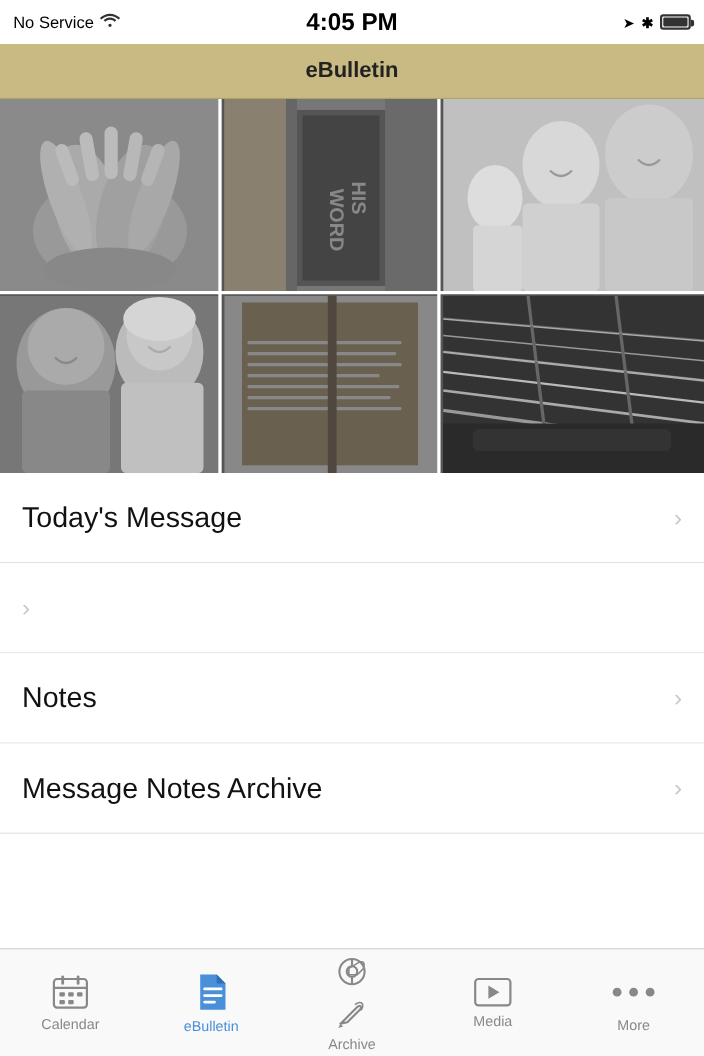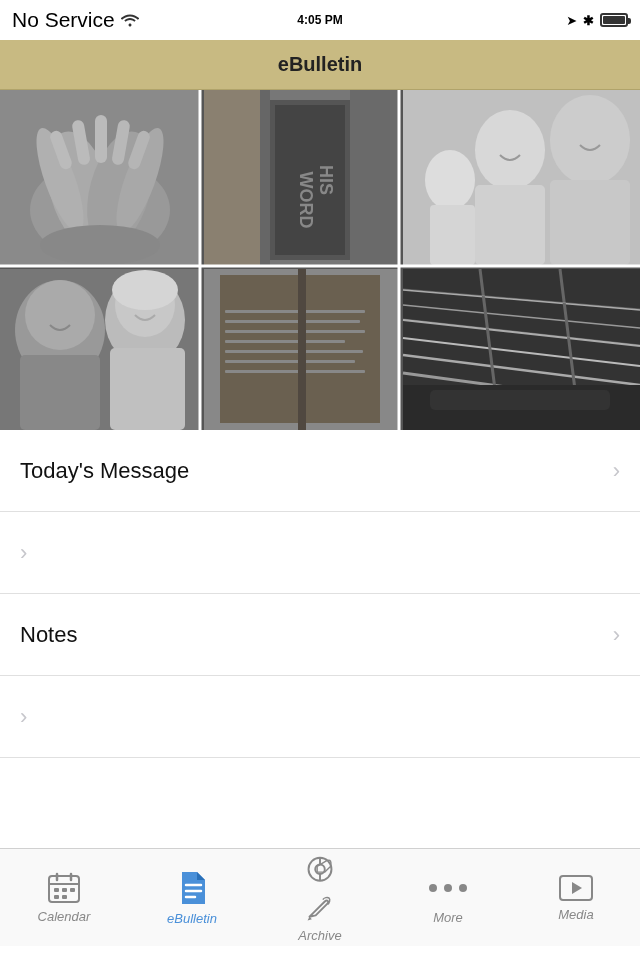--- a/index.html
+++ b/index.html
@@ -21,25 +21,25 @@
       align-items: center;
       justify-content: space-between;
       padding: 0 12px;
       font-size: 15px;
       font-weight: 500;
     }
     .status-left {
       display: flex;
       align-items: center;
       gap: 6px;
-      font-size: 21px;
+      font-size: 15px;
       text-align: right;
     }
     .status-center {
-      font-size: 12px;
+      font-size: 22px;
       font-weight: 600;
       position: absolute;
       left: 50%;
       transform: translateX(-50%);
     }
     .status-right {
       display: flex;
       align-items: center;
       gap: 6px;
       font-size: 14px;
@@ -86,44 +86,43 @@
       align-items: center;
       justify-content: space-between;
       padding: 0 20px;
       height: 82px;
       border-bottom: 1px solid #e0e0e0;
       cursor: pointer;
       background: #fff;
     }
 
     .menu-item-label {
-      font-size: 22px;
+      font-size: 26px;
       color: #111;
       font-weight: 400;
     }
 
     .chevron {
       color: #c7c7cc;
       font-size: 22px;
       font-weight: 300;
     }
 
     
     #tab-bar {
       height: 98px;
       background: #f9f9f9;
       border-top: 1px solid #d0d0d0;
       display: flex;
       align-items: center;
       justify-content: space-around;
       position: absolute;
-      bottom: 14px;
+      bottom: 0;
       left: 0;
       width: 640px;
-      font-style: italic;
     }
 
     .tab-item {
       display: flex;
       flex-direction: column;
       align-items: center;
       justify-content: center;
       gap: 5px;
       width: 128px;
       height: 90px;
@@ -299,20 +298,21 @@
     <span class="chevron">›</span>
   </div>
   <div class="menu-item">
     <span class="chevron">›</span>
   </div>
   <div class="menu-item">
     <span class="menu-item-label">Notes</span>
     <span class="chevron">›</span>
   </div>
   <div class="menu-item">
+    <span class="menu-item-label">Message Notes Archive</span>
     <span class="chevron">›</span>
   </div>
 </div>
 
 <div id="tab-bar">
 
   <div class="tab-item">
     <svg width="34" height="32" viewBox="0 0 34 32" fill="none">
       <rect x="2" y="4" width="30" height="26" rx="3" stroke="#888" stroke-width="2" fill="none"></rect>
       <line x1="2" y1="12" x2="32" y2="12" stroke="#888" stroke-width="2"></line>
@@ -350,28 +350,28 @@
 
     <svg width="34" height="34" viewBox="0 0 34 34">
       <path d="M6 28 L10 24 L22 12 C24.5 9.5 27 12 24.5 14.5 L12.5 26.5 Z" stroke="#888" stroke-width="2" fill="none" stroke-linejoin="round"></path>
       <path d="M6 28 L8.5 30.5 L4 32 Z" fill="#888"></path>
       <path d="M20 10 C21 8 25 7 26.5 8.5 C28 10 27 14 25 15" stroke="#888" stroke-width="1.5" fill="none"></path>
     </svg>
       <span class="tab-label">Archive</span>
   </div>
 
   <div class="tab-item">
+    <svg width="36" height="28" viewBox="0 0 36 28" fill="none">
+      <rect x="2" y="2" width="32" height="24" rx="3" stroke="#888" stroke-width="2" fill="none"></rect>
+      <polygon points="14,8 14,20 24,14" fill="#888"></polygon>
+    </svg>
+    <span class="tab-label">Media</span>
+  </div>
+
+  <div class="tab-item">
     <div style="display:flex;gap:7px;align-items:center;height:34px;">
       <div style="width:8px;height:8px;border-radius:50%;background:#888;"></div>
       <div style="width:8px;height:8px;border-radius:50%;background:#888;"></div>
       <div style="width:8px;height:8px;border-radius:50%;background:#888;"></div>
     </div>
     <span class="tab-label">More</span>
   </div>
-
-  <div class="tab-item">
-    <svg width="36" height="28" viewBox="0 0 36 28" fill="none">
-      <rect x="2" y="2" width="32" height="24" rx="3" stroke="#888" stroke-width="2" fill="none"></rect>
-      <polygon points="14,8 14,20 24,14" fill="#888"></polygon>
-    </svg>
-    <span class="tab-label">Media</span>
-  </div>
 </div>
 
 </body></html>

